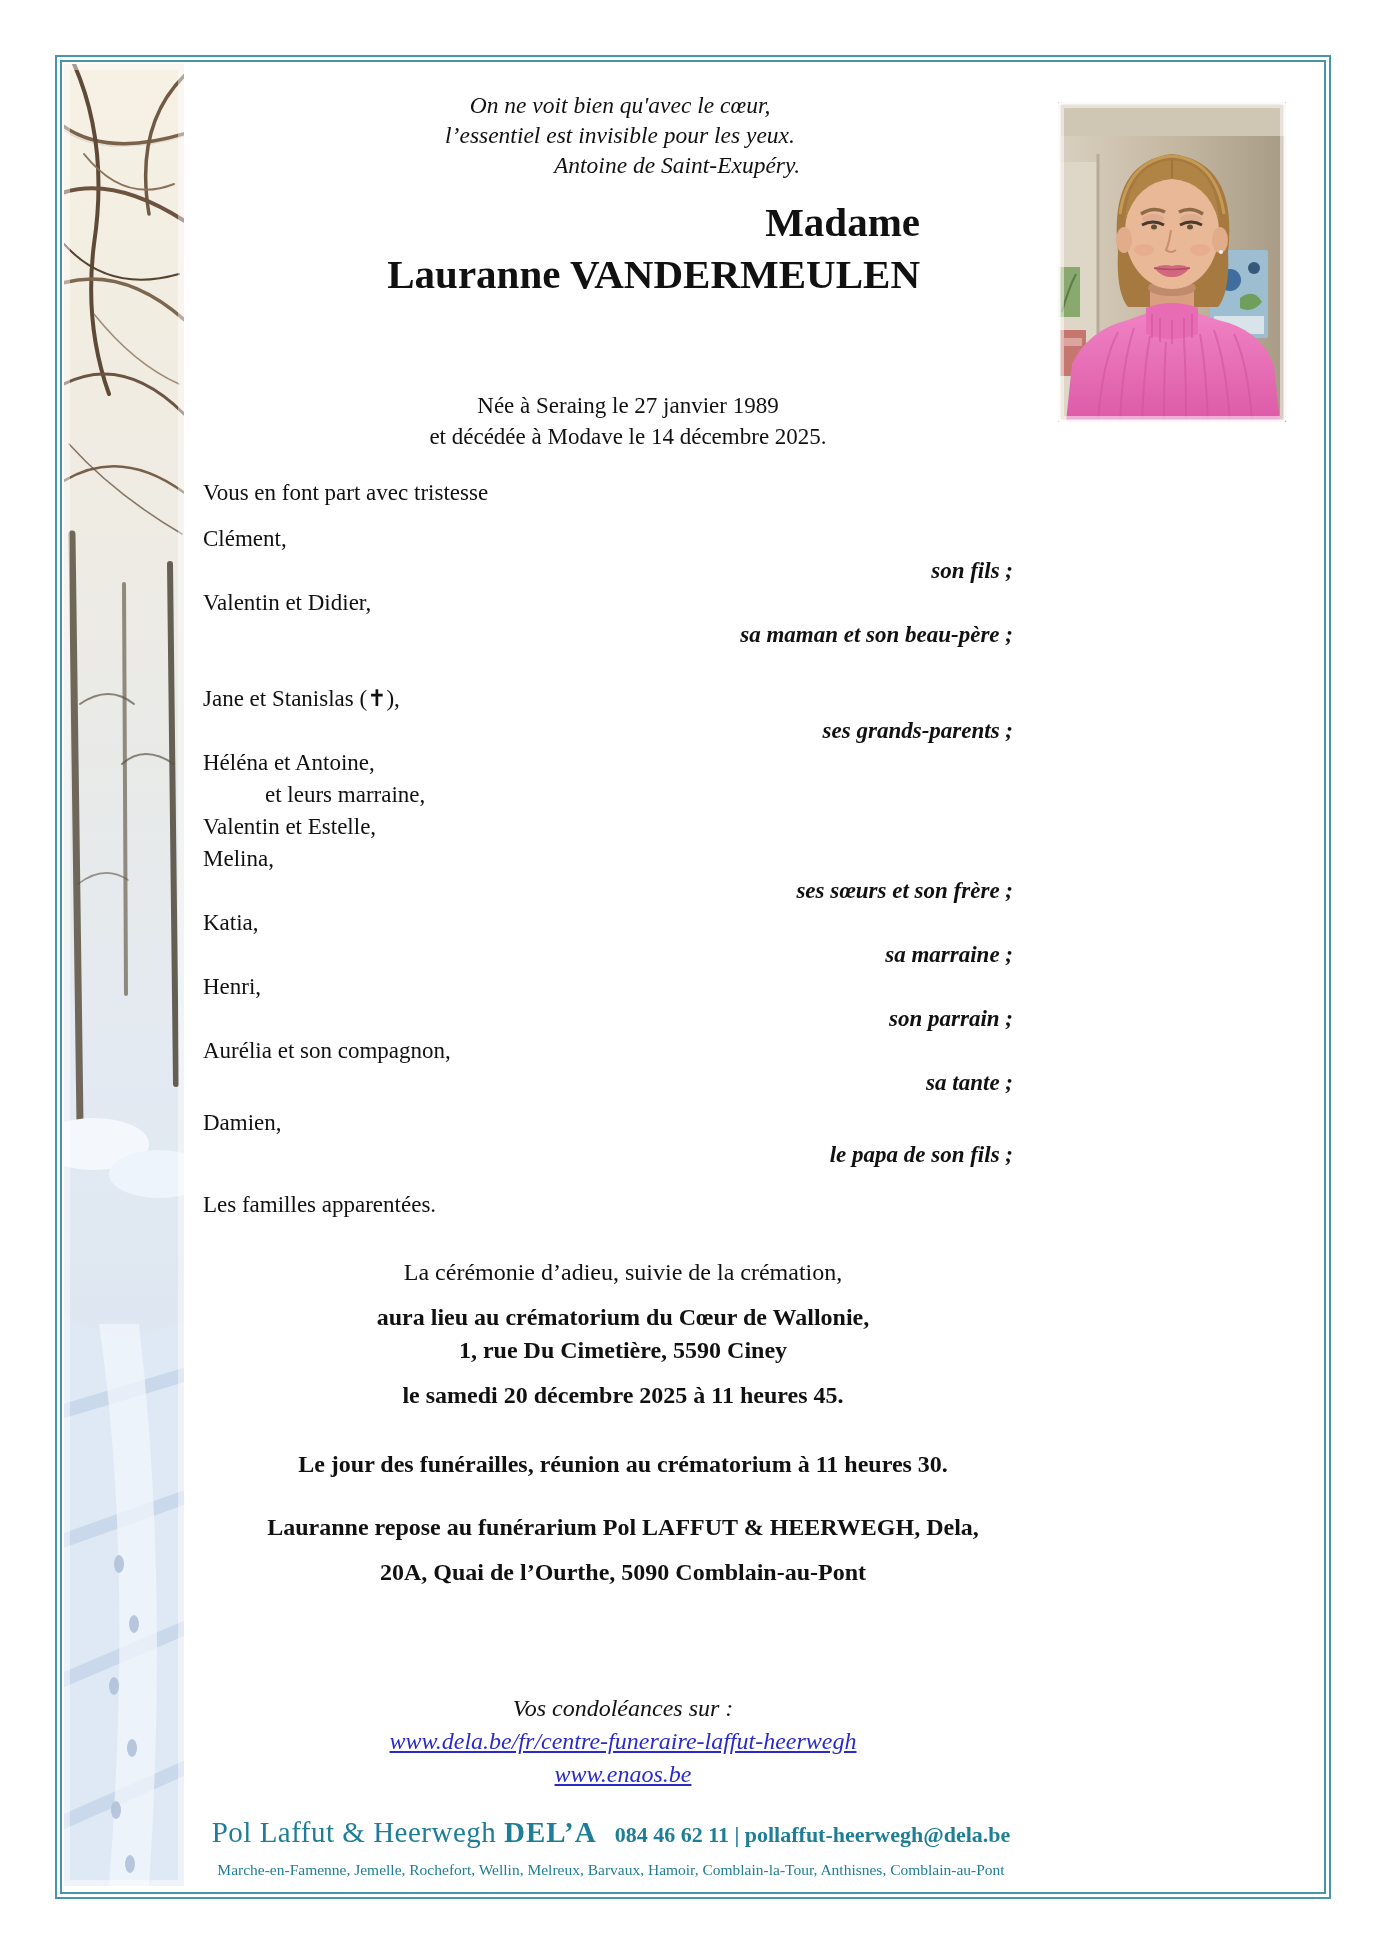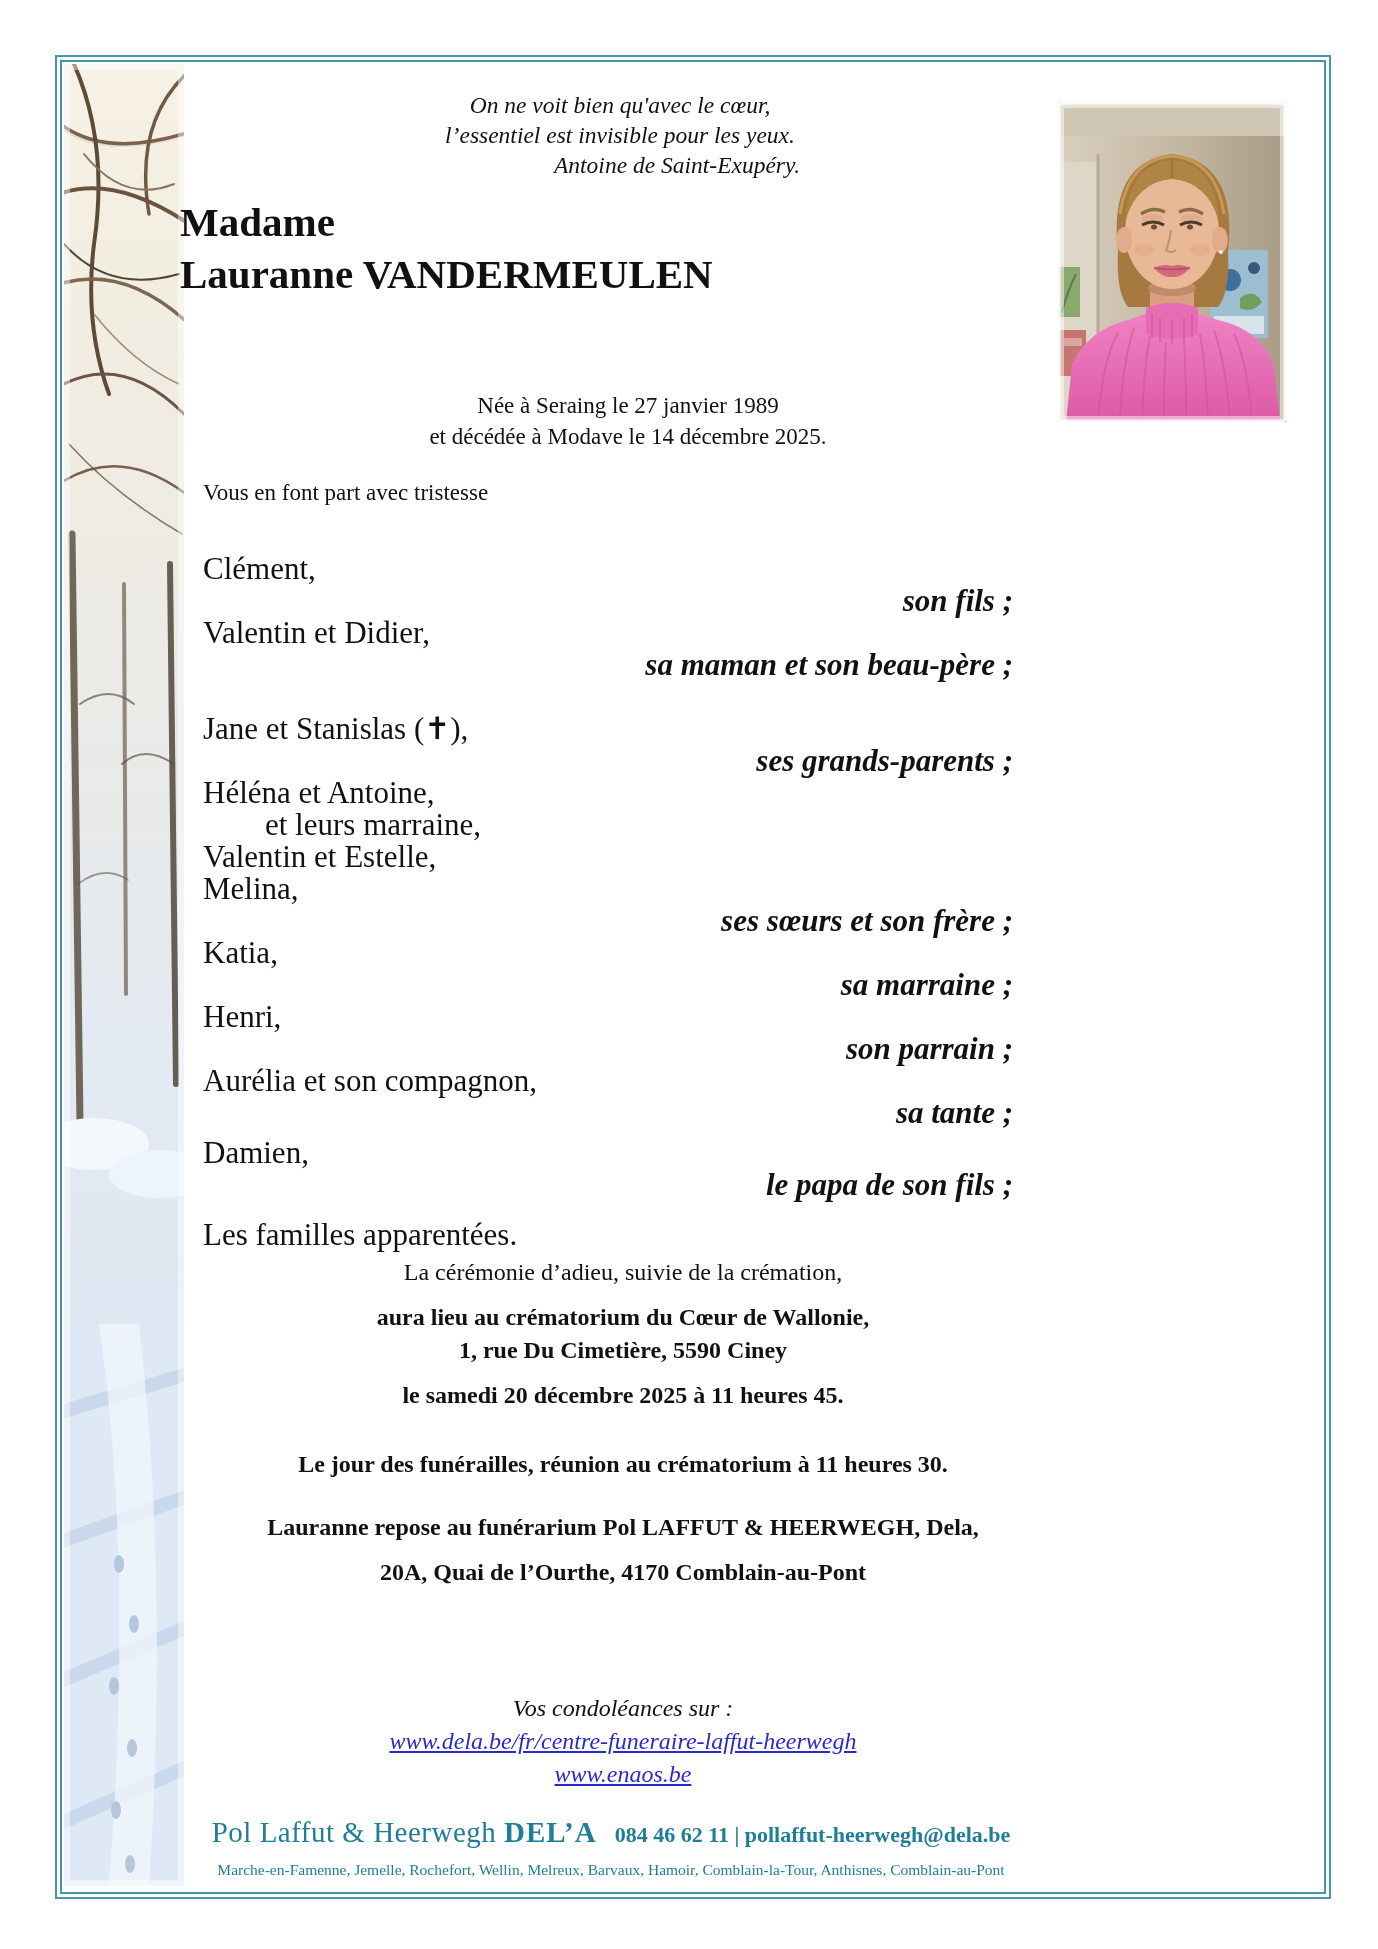--- a/index.html
+++ b/index.html
@@ -21,29 +21,29 @@
 
   .strip { left:64px; top:64px; width:120px; height:1822px; }
   .portrait { left:1058px; top:102px; width:228px; height:320px; }
 
   .quote {
     left:330px; top:90px; width:580px; text-align:center;
     font-style:italic; font-size:23.5px; line-height:30px;
   }
   .q-attr { transform:translateX(57px); }
 
-  .title-block { left:180px; top:196px; width:740px; text-align:left;
+  .title-block { left:180px; top:196px; width:740px; text-align:right;
     font-weight:bold; font-size:41px; line-height:52px; }
 
   .dates { left:203px; top:390px; width:850px; text-align:center;
     font-size:23px; line-height:31px; }
 
   .announce { left:203px; top:480px; font-size:23px; }
 
-  .family { left:203px; top:553px; width:810px; font-size:31px; line-height:32px; }
+  .family { left:203px; top:523px; width:810px; font-size:23px; line-height:32px; }
   .fname { text-align:left; }
   .fname.indent { padding-left:62px; }
   .frel { text-align:right; font-weight:bold; font-style:italic; }
   .mt32 { margin-top:32px; }
   .mt8  { margin-top:8px; }
   .mt18 { margin-top:18px; }
 
   .ceremony { left:203px; top:1256px; width:840px; text-align:center;
     font-size:24px; line-height:33px; }
   .ceremony p { margin:0; }
@@ -239,21 +239,21 @@
     <div class="fname mt18">Les familles apparentées.</div>
   </div>
 
   <div class="abs ceremony">
     <p>La cérémonie d’adieu, suivie de la crémation,</p>
     <p class="c-bold c-mt12">aura lieu au crématorium du Cœur de Wallonie,</p>
     <p class="c-bold">1, rue Du Cimetière, 5590 Ciney</p>
     <p class="c-bold c-mt12">le samedi 20 décembre 2025 à 11 heures 45.</p>
     <p class="c-bold c-mt36">Le jour des funérailles, réunion au crématorium à 11 heures 30.</p>
     <p class="c-bold c-mt30">Lauranne repose au funérarium Pol LAFFUT &amp; HEERWEGH, Dela,</p>
-    <p class="c-bold c-mt12">20A, Quai de l’Ourthe, 4170 Comblain-au-Pont</p>
+    <p class="c-bold c-mt12">20A, Quai de l’Ourthe, 5090 Comblain-au-Pont</p>
   </div>
 
   <div class="abs condolences">
     <div>Vos condoléances sur :</div>
     <a href="#">www.dela.be/fr/centre-funeraire-laffut-heerwegh</a>
     <a href="#">www.enaos.be</a>
   </div>
 
   <div class="abs footer">
     <div class="f-row">

